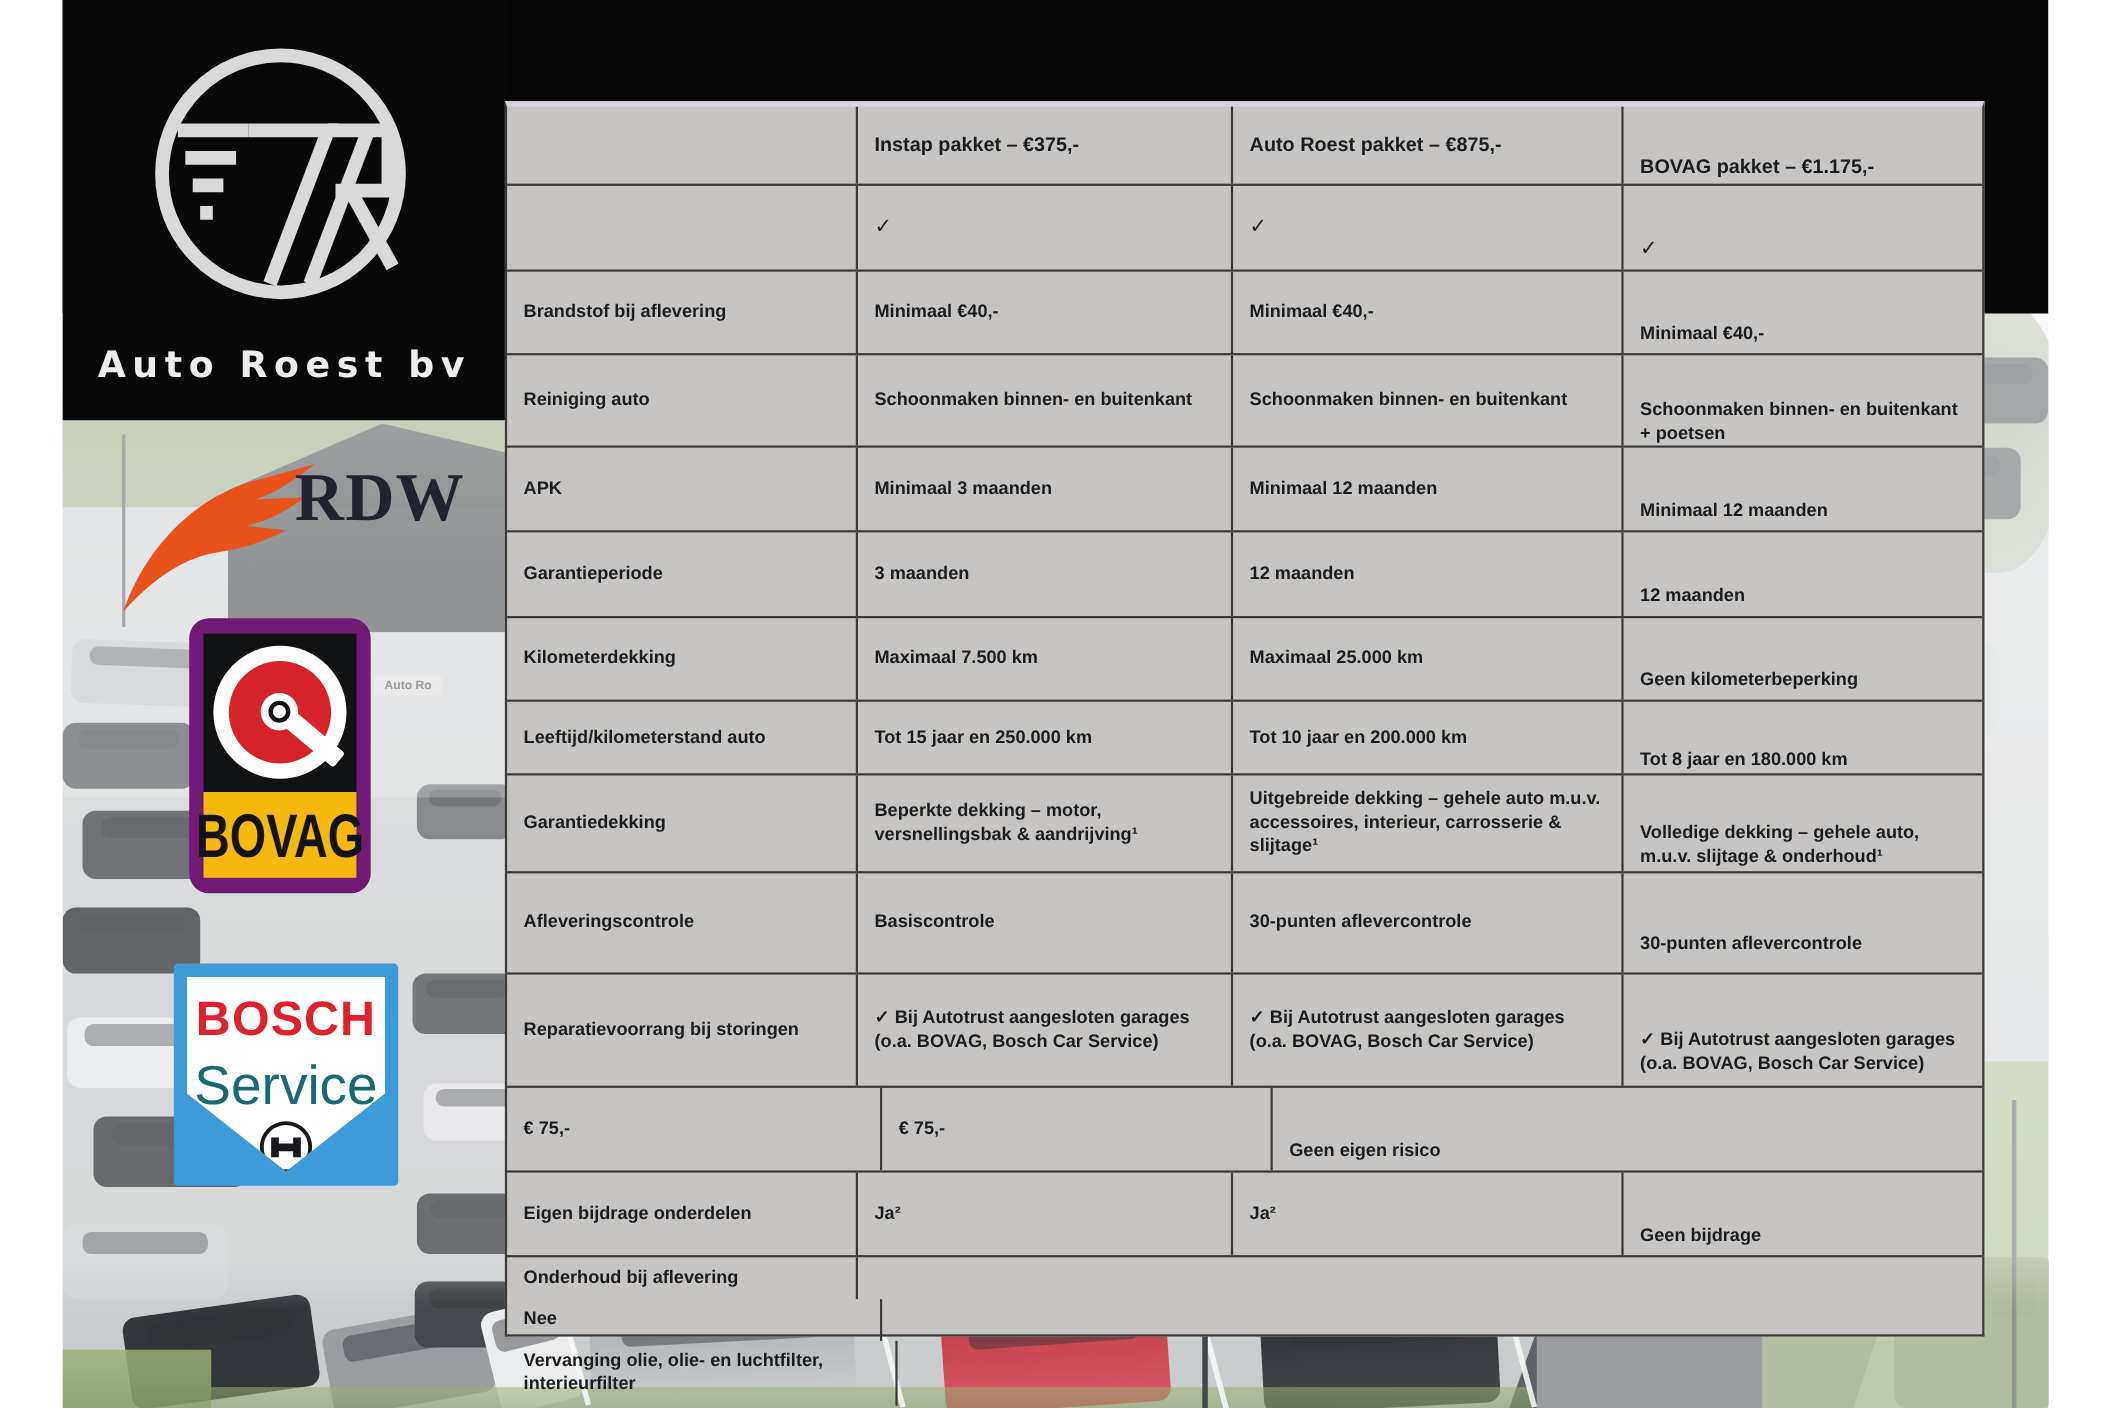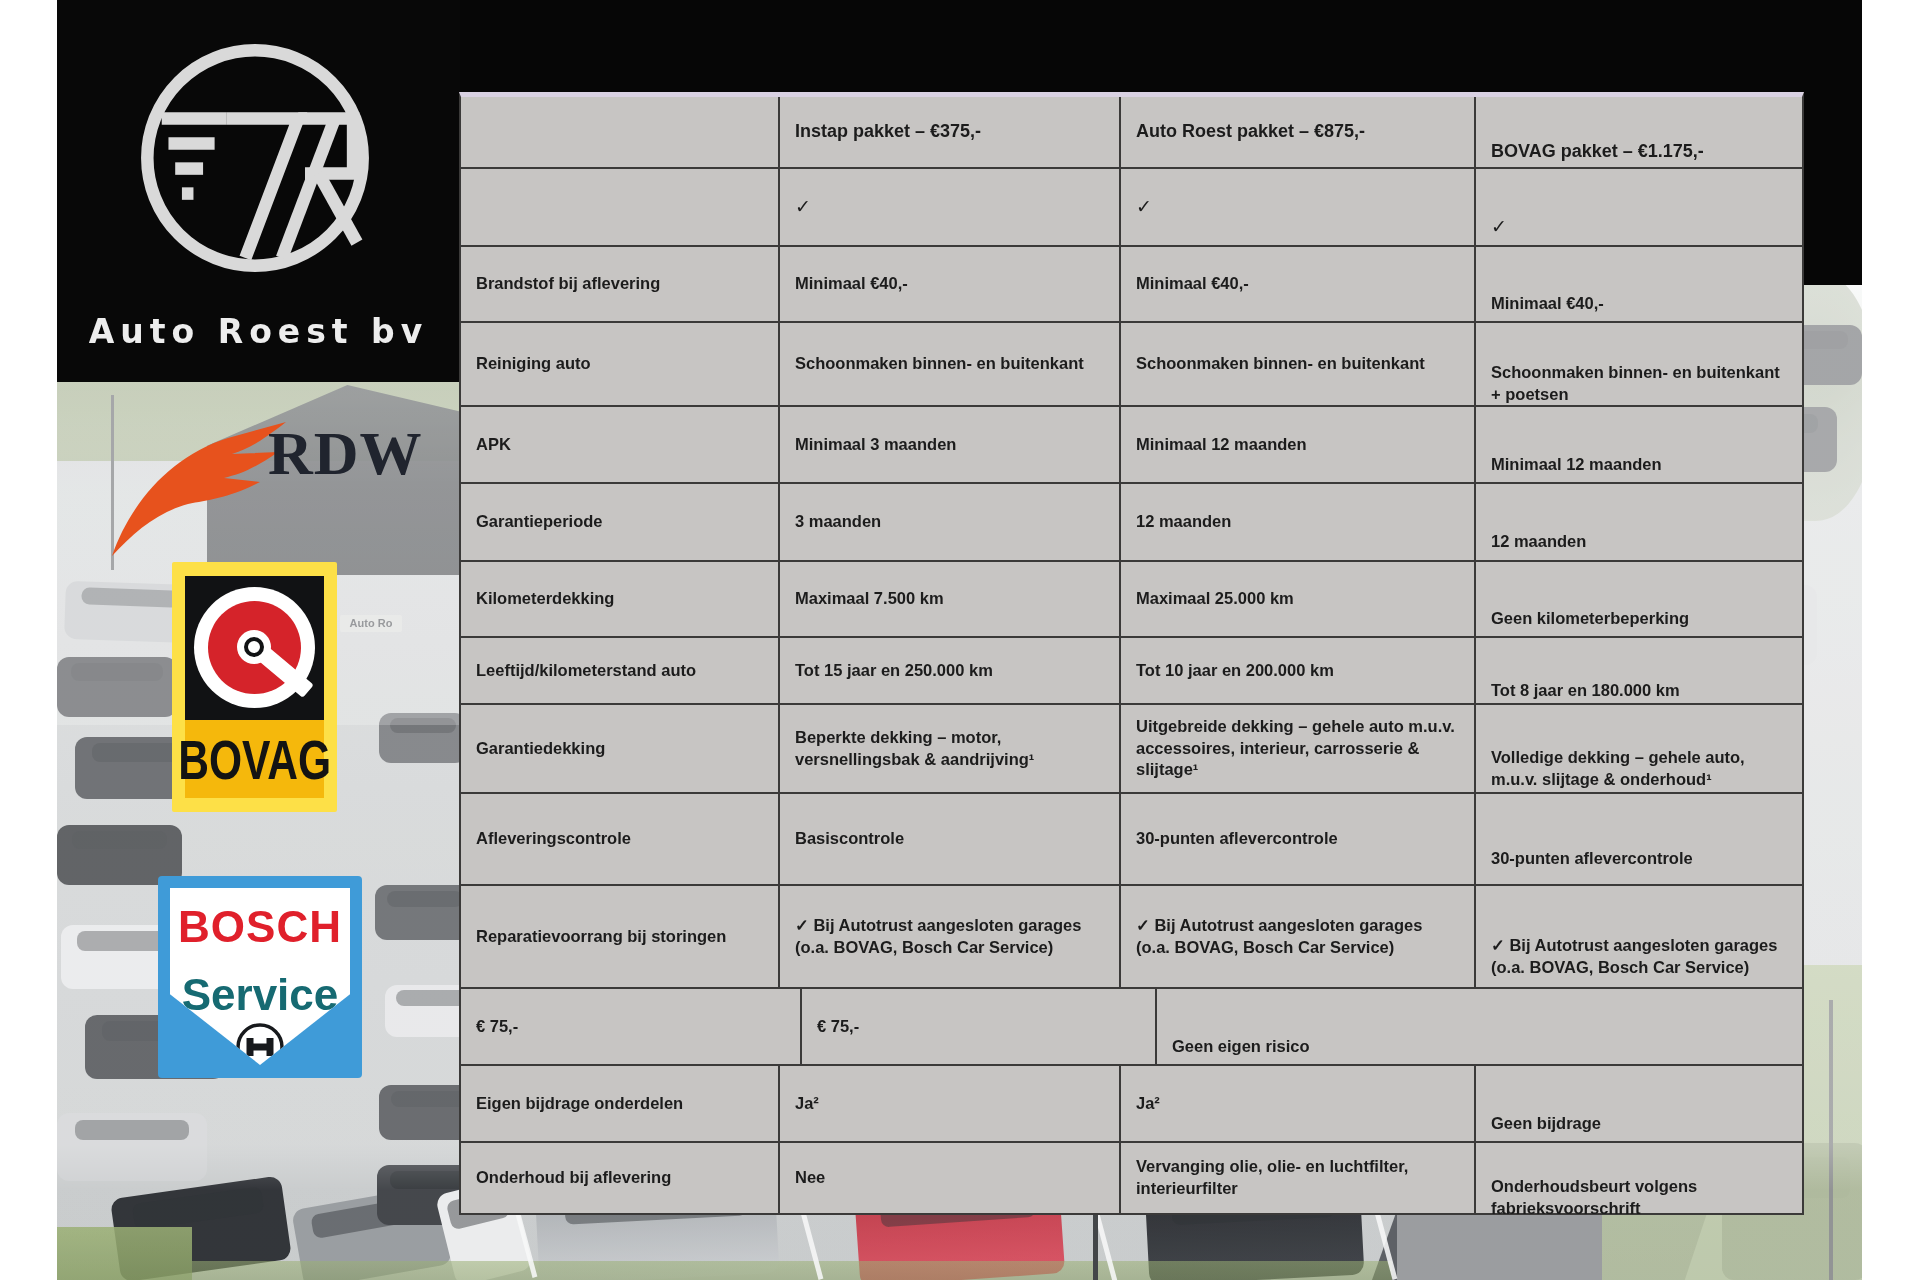--- a/index.html
+++ b/index.html
@@ -51,21 +51,21 @@
   .logobox{position:absolute;left:57px;top:0;width:403px;height:382px;background:#080808;}
   .company{position:absolute;left:57px;top:312px;width:403px;text-align:center;
     color:#ededed;font-family:"DejaVu Sans",sans-serif;font-weight:600;
     font-size:33px;letter-spacing:6px;}
   
   .rdw-word{position:absolute;left:268px;top:418px;
     font-family:"Liberation Serif",serif;font-weight:bold;font-size:62px;
     color:#20242e;letter-spacing:1px;}
   
   .bovag{position:absolute;left:172px;top:562px;width:165px;height:250px;
-    background:#fde047;border-radius:2px;}
+    background:#701a75;border-radius:18px;}
   .bovag-top{position:absolute;left:13px;top:14px;width:139px;height:144px;
     background:#111214;overflow:hidden;}
   .bv-ring{position:absolute;left:9px;top:11px;width:121px;height:121px;
     border-radius:50%;background:#ffffff;}
   .bv-red{position:absolute;left:23px;top:25px;width:93px;height:93px;
     border-radius:50%;background:#d5232a;}
   .bv-needle{position:absolute;left:62px;top:62px;width:78px;height:17px;
     background:#ffffff;transform:rotate(40deg);transform-origin:8px 8px;border-radius:3px;}
   .bv-hub{position:absolute;left:52px;top:54px;width:34px;height:34px;border-radius:50%;
     background:#ffffff;}
@@ -75,28 +75,28 @@
     background:#f5b80c;display:flex;align-items:center;justify-content:center;}
   .bovag-band span{font-weight:bold;font-size:56px;color:#131313;
     transform:scaleX(.76);letter-spacing:0px;}
   
   .bosch{position:absolute;left:158px;top:876px;width:204px;height:202px;
     background:#3f9bd8;border-radius:4px;}
   .bosch-shield{position:absolute;left:12px;top:12px;right:12px;bottom:13px;
     background:#ffffff;clip-path:polygon(0 0,100% 0,100% 60%,50% 100%,0 60%);
     text-align:center;}
   .bosch-l1{margin-top:14px;font-weight:bold;font-size:44px;color:#e0202b;letter-spacing:1px;}
-  .bosch-l2{margin-top:18px;font-weight:bold;font-size:44px;color:#166a72;}
+  .bosch-l2{margin-top:6px;font-weight:normal;font-size:50px;color:#166a72;}
   .bosch-sym{margin-top:1px;}
   
   .ctable{position:absolute;left:459px;top:92px;width:1341px;
     background:#c7c5c3;border:2px solid #3b3a39;border-top:5px solid #d9d1e2;
     box-sizing:content-box;color:#1c1c1c;}
   .tr{display:flex;border-bottom:2px solid #3b3a39;box-sizing:border-box;}
-  .tr:last-child{border-bottom:none;}
+  .tr:last-child{border-bottom:none;flex-direction:column;}
   .td{box-sizing:border-box;border-right:2px solid #3b3a39;
     padding:8px 15px 8px 15px;display:flex;align-items:center;
     font-weight:bold;font-size:16.5px;line-height:1.32;}
   .td:last-child{border-right:none;margin-top:40px;}
   .c0{width:319px;}.c1{width:341px;}.c2{width:355px;}.c3{width:324px;}
   .th{font-size:18px;}
   .check{font-weight:400;font-size:19px;}
 </style>
 </head>
 <body>

